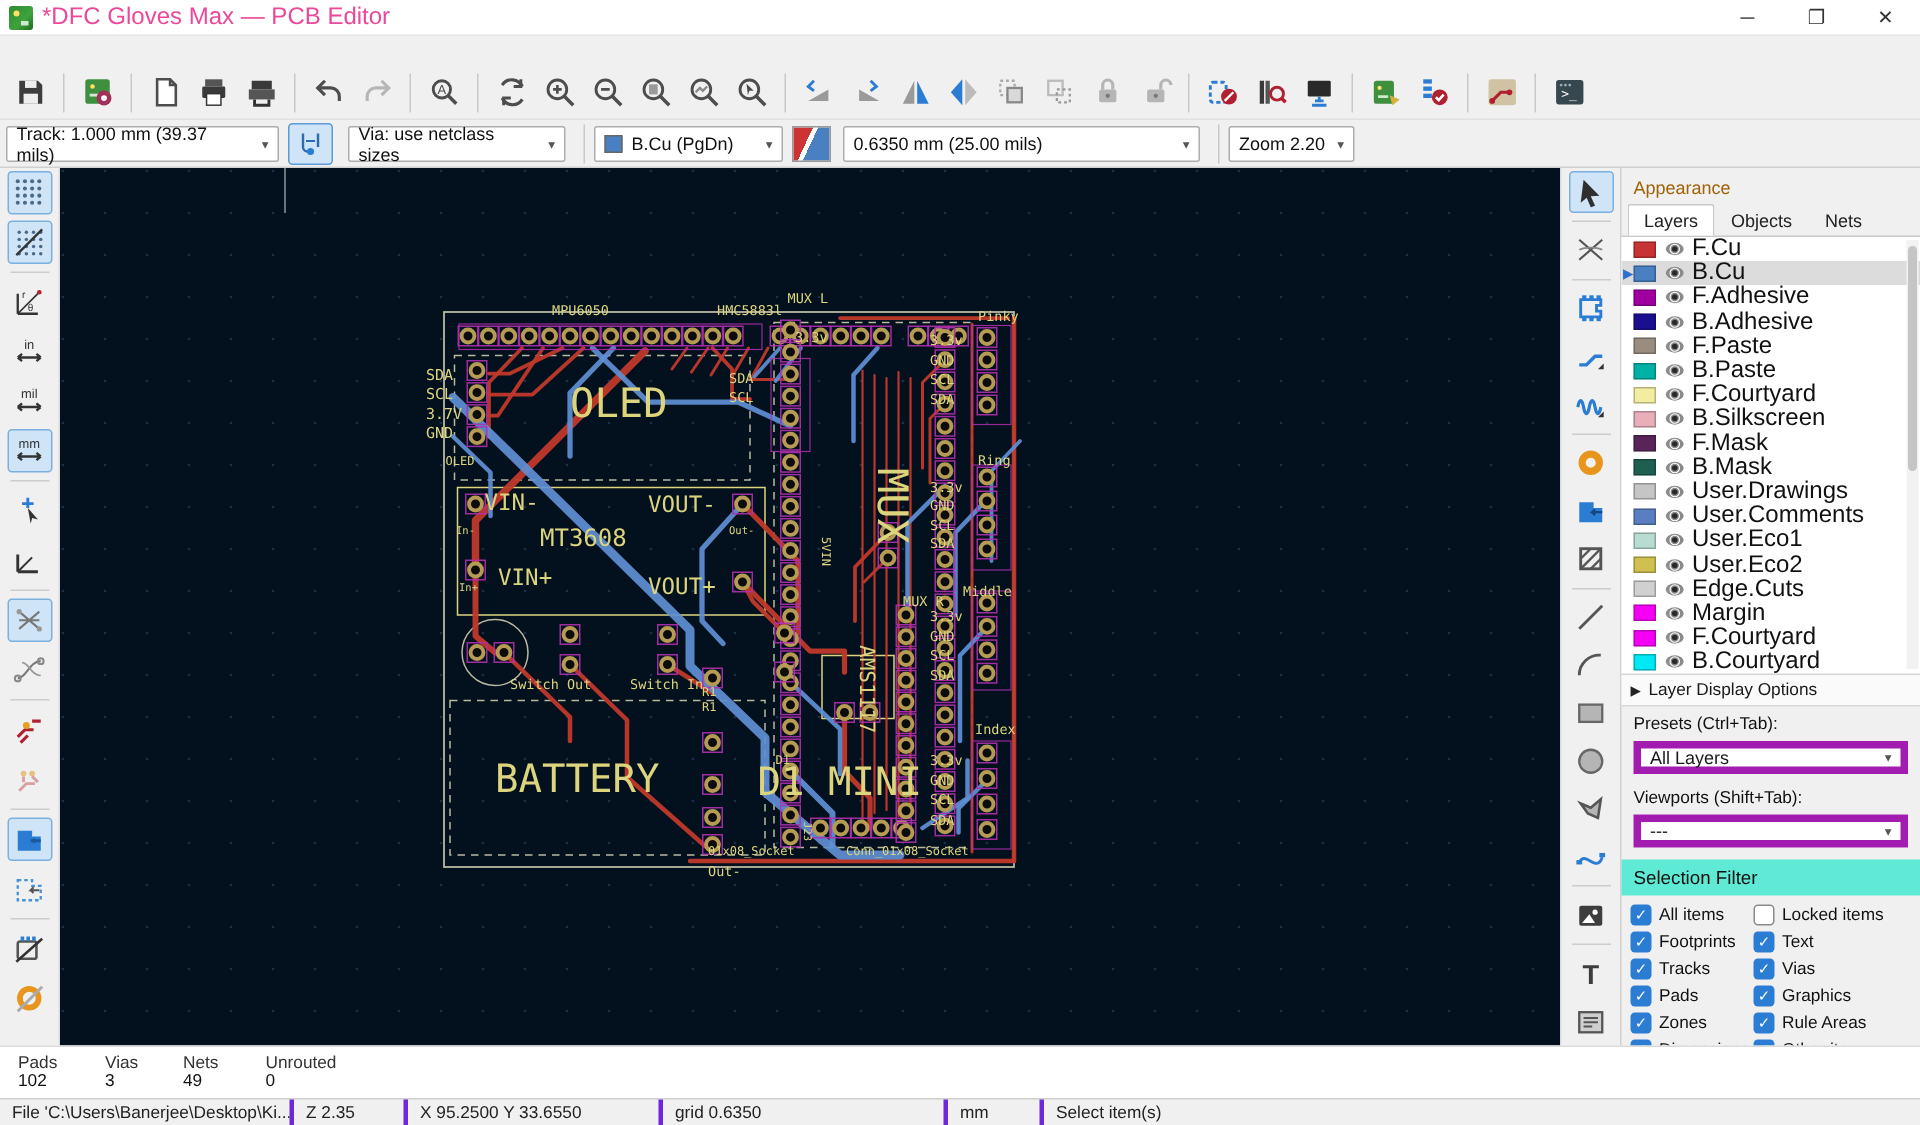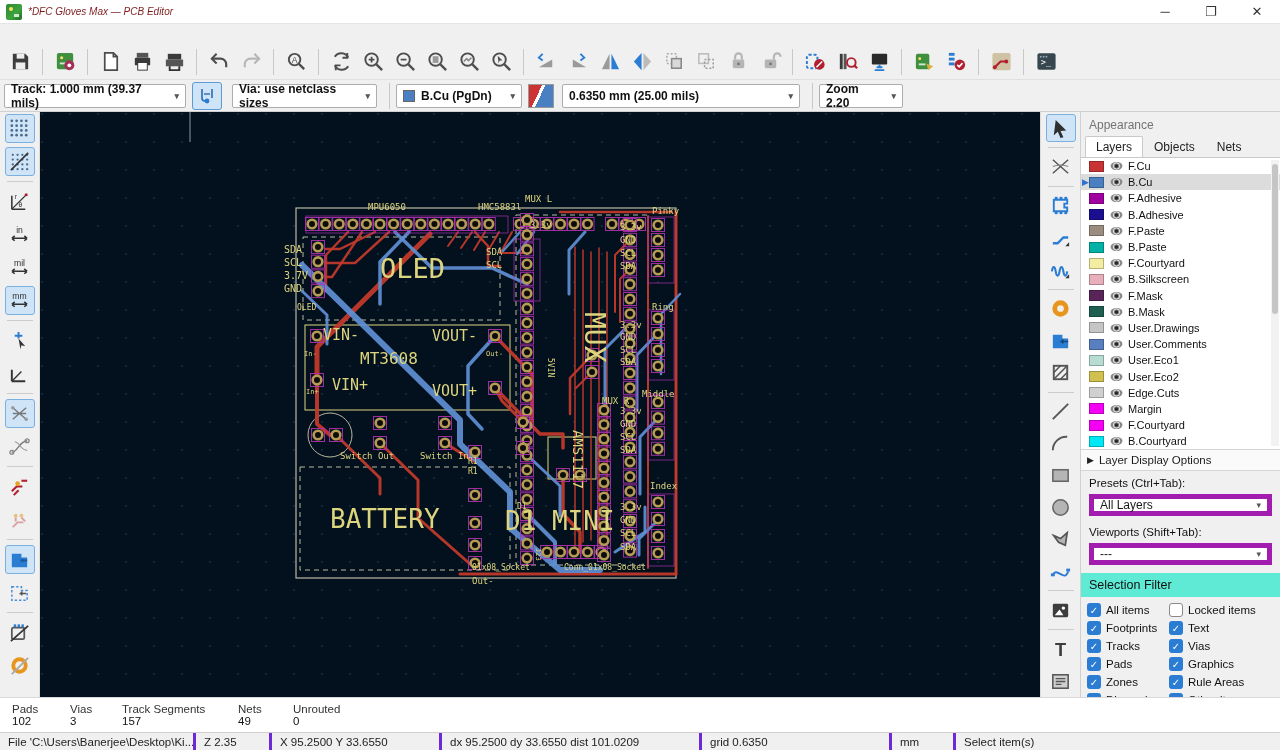--- a/index.html
+++ b/index.html
@@ -7,39 +7,39 @@
     font-family:"Liberation Sans", sans-serif; font-size:12px; color:#1a1a1a; background:#f0f0f0;}
   #app { position:relative; width:1280px; height:750px; background:#f0f0f0;}
 
   
   .titlebar { position:absolute; left:0; top:0; width:1280px; height:24px; background:#ffffff;
     display:flex; align-items:center; border-bottom:1px solid #e5e5e5;}
   .appicon { width:16px; height:16px; margin:0 6px 0 6px; border-radius:2px;
     background:linear-gradient(135deg,#2e8b2e 0%,#3da33d 60%,#1f6b1f 100%); position:relative;}
   .appicon::after{content:"";position:absolute;left:3px;top:3px;width:4px;height:4px;background:#ffe066;border-radius:50%;}
   .appicon::before{content:"";position:absolute;right:3px;bottom:3px;width:5px;height:3px;background:#cfe8cf;}
-  .wtitle { font-size:10px; color:#7f1d1d;font-style:italic;}
+  .wtitle { font-size:16px; color:#ec4899;}
   .wbtns { margin-left:auto; display:flex; height:24px;}
   .wbtn { width:46px; height:24px; display:flex; align-items:center; justify-content:center;
     font-size:13px; color:#333;}
 
   
   .menubar { position:absolute; left:0; top:24px; width:1280px; height:20px; background:#f0f0f0;
     display:flex; align-items:center; }
   .menuitem { padding:2px 9px; font-size:12px; color:#1a1a1a; }
   .menuitem u { text-decoration:underline; }
 
   
   .toolbar1 { position:absolute; left:0; top:44px; width:1280px; height:36px; background:#f0f0f0;
     display:flex; align-items:center; padding-left:4px; border-bottom:1px solid #e0e0e0;}
   .tbtn { width:30px; height:30px; display:flex; align-items:center; justify-content:center; border-radius:3px; margin:0 1px;}
   .tbtn.disabled { opacity:.35; }
   .tsep { width:1px; height:26px; background:#c8c8c8; margin:0 6px; }
   .toolbar2 { position:absolute; left:0; top:80px; width:1280px; height:32px; background:#f0f0f0;
-    display:flex; align-items:center; padding-left:4px; border-bottom:1px solid #d0d0d0;font-weight:bold;}
+    display:flex; align-items:center; padding-left:4px; border-bottom:1px solid #d0d0d0;}
   .combo { height:24px; background:#fff; border:1px solid #adadad; border-radius:2px;
     display:flex; align-items:center; padding:0 6px; font-size:12px; color:#111; margin-right:6px; position:relative;}
   .combo .chev { margin-left:auto; color:#555; font-size:9px; padding-left:8px;}
   .trackbtn { width:30px; height:28px; border:1px solid #5b9bd5; background:#cfe4f7; border-radius:3px;
     display:flex; align-items:center; justify-content:center; margin-right:10px;}
   .lpair { width:26px; height:24px; margin-right:8px;
     background:linear-gradient(115deg,#c33 0 38%,#fff 38% 48%,#4a7fc1 48% 100%); border:1px solid #999;}
 
   
   .lcol { position:absolute; left:0; top:112px; width:40px; height:585px; background:#f0f0f0;
@@ -50,30 +50,30 @@
     border-radius:3px; margin:2px 0; font-size:11px; color:#333; }
   .vbtn.active { background:#cfe4f7; border:1px solid #7ab0e0; }
   .vsep { width:26px; height:1px; background:#cccccc; margin:3px 0; }
 
   
   #canvas { position:absolute; left:40px; top:112px; width:1000px; height:585px; background:#03101d; }
 
   
   .panel { position:absolute; left:1080px; top:112px; width:200px; height:585px; background:#f0f0f0;
     border-left:1px solid #d0d0d0; }
-  .panel h3 { font-size:12px; font-weight:normal; padding:6px 8px 4px 8px; color:#737373;}
+  .panel h3 { font-size:12px; font-weight:normal; padding:6px 8px 4px 8px; color:#a16207;}
   .tabs { display:flex; border-bottom:1px solid #c9c9c9; padding-left:4px;}
   .tab { padding:3px 10px; font-size:12px; color:#222; border:1px solid transparent; border-bottom:none;}
   .tab.active { background:#fff; border-color:#c9c9c9; border-radius:2px 2px 0 0;}
   .layers { background:#fff; height:292px; overflow:hidden; position:relative; border-bottom:1px solid #d5d5d5;}
   .lrow { display:flex; align-items:center; height:16.2px; padding-left:8px; position:relative;}
   .lrow.sel { background:#dcdcdc; }
   .lrow .selarrow { position:absolute; left:1px; top:3px; font-size:9px; color:#2f6fd0;}
   .sw { width:15px; height:11px; margin-right:6px; border:1px solid rgba(0,0,0,.25);}
-  .lname { font-size:11px; color:#111;text-align:center; }
+  .lname { font-size:16px; color:#111;text-align:center; }
   .eye { margin-right:5px; display:flex; }
   .lscroll { position:absolute; right:1px; top:2px; width:8px; height:286px; background:#f2f2f2;}
   .lthumb { position:absolute; left:1px; top:4px; width:6px; height:150px; background:#c5c5c5; border-radius:3px;}
   .ldo { display:flex; align-items:center; font-size:11.5px; padding:4px 6px; background:#fafafa; border-bottom:1px solid #d5d5d5;}
   .ldo .arr { font-size:9px; margin-right:5px; color:#222;}
   .pblock { padding:6px 0 2px 8px; font-size:11.5px; color:#111;}
   .pcombo { height:22px; background:#fff; border:5px solid #a21caf; display:flex; align-items:center;
     margin:3px 8px 4px 8px; padding:0 6px; font-size:12px;}
   .pcombo .chev{ margin-left:auto; color:#555; font-size:9px;}
   .sfhead { background:#5eead4; padding:5px 8px; font-size:12.5px; color:#111; margin-top:8px;}
@@ -1283,37 +1283,32 @@
 
   <div class="sbar1" id="sbar1">
       <div class="scol" style="width: 58px;">
         <span class="lab">Pads</span>
         <span class="val">102</span>
       </div>
       <div class="scol" style="width: 52px;">
         <span class="lab">Vias</span>
         <span class="val">3</span>
       </div>
-      <div class="scol" style="width: 116px;">
-        <span class="lab">Track Segments</span>
-        <span class="val">157</span>
-      </div>
       <div class="scol" style="width: 55px;">
         <span class="lab">Nets</span>
         <span class="val">49</span>
       </div>
       <div class="scol" style="width: 120px;">
         <span class="lab">Unrouted</span>
         <span class="val">0</span>
       </div>
     </div>
 
   <div class="sbar2">
     <div class="sseg" style="width:196px">File 'C:\Users\Banerjee\Desktop\Ki...</div>
     <div class="sseg" style="width:76px">Z 2.35</div>
     <div class="sseg" style="width:170px">X 95.2500  Y 33.6550</div>
-    <div class="sseg" style="width:260px">dx 95.2500  dy 33.6550  dist 101.0209</div>
     <div class="sseg" style="width:190px">grid 0.6350</div>
     <div class="sseg" style="width:64px">mm</div>
     <div class="sseg" style="border-right:none;flex:1">Select item(s)</div>
   </div>
 
 </div>
 
 </body></html>

